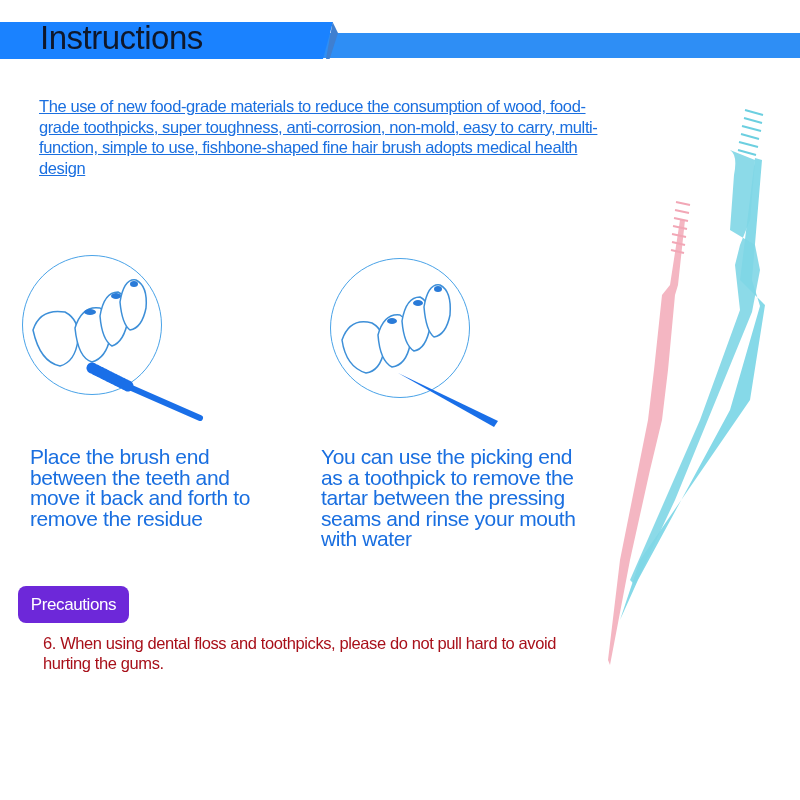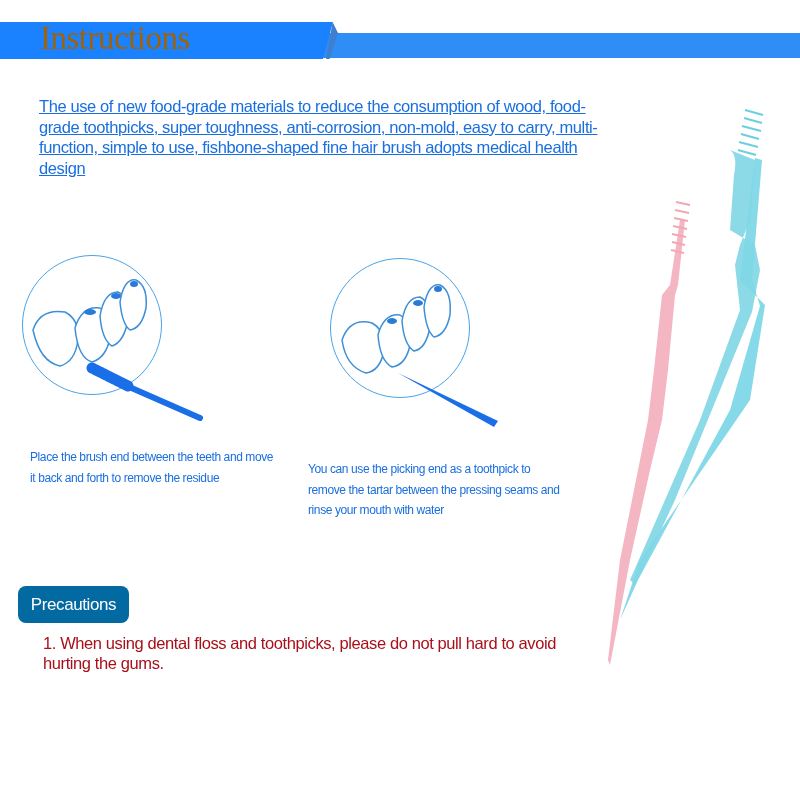--- a/index.html
+++ b/index.html
@@ -1,29 +1,29 @@
 <!DOCTYPE html>
 <html><head>
 <meta charset="utf-8">
 <style>
   html, body { margin:0; padding:0; }
   body { width:800px; height:800px; background:#ffffff; position:relative; overflow:hidden; font-family:"Liberation Sans", sans-serif; }
   .band-left { position:absolute; left:0; top:22px; width:333px; height:37px; background:#1a82ff; clip-path:polygon(0 0, 100% 0, 97% 100%, 0 100%); }
   .band-right { position:absolute; left:322px; top:33px; width:478px; height:25px; background:#2e8ef5; }
   .band-edge { position:absolute; left:326px; top:22px; width:12px; height:37px; background:#3f7fd0; clip-path:polygon(55% 0, 100% 30%, 30% 100%, 0 100%); }
-  .title { position:absolute; left:40px; top:18px; font-size:33px; color:#a16207; font-weight:normal; letter-spacing:-0.5px; line-height:40px;font-family:Liberation Serif, serif; }
+  .title { position:absolute; left:40px; top:18px; font-size:33px; color:#0f172a; font-weight:normal; letter-spacing:-0.5px; line-height:40px; }
   .intro { position:absolute; left:39px; top:96px; width:570px; font-size:16.5px; line-height:20.5px; color:#1a6fe0; letter-spacing:-0.4px;text-decoration:underline; }
   .circle { position:absolute; width:138px; height:138px; border:1.5px solid #4aa3e8; border-radius:50%; }
   .c1 { left:22px; top:255px; }
   .c2 { left:330px; top:258px; }
   .illus { position:absolute; }
-  .step { position:absolute; font-size:12px; line-height:20.5px; color:#1a6fe0; letter-spacing:-0.4px; }
+  .step { position:absolute; font-size:21px; line-height:20.5px; color:#1a6fe0; letter-spacing:-0.4px; }
   .s1 { left:30px; top:447px; width:250px; }
-  .s2 { left:308px; top:447px; width:260px;margin-top:12px; }
-  .badge { position:absolute; left:18px; top:586px; width:111px; height:37px; background:#0369a1; border-radius:8px; color:#ffffff; font-size:17px; line-height:37px; text-align:center; letter-spacing:-0.4px; }
+  .s2 { left:321px; top:447px; width:260px; }
+  .badge { position:absolute; left:18px; top:586px; width:111px; height:37px; background:#6d28d9; border-radius:8px; color:#ffffff; font-size:17px; line-height:37px; text-align:center; letter-spacing:-0.4px; }
   .prec { position:absolute; left:43px; top:633px; width:560px; font-size:16.5px; line-height:20px; color:#a8101a; letter-spacing:-0.4px; }
   .prec p { margin:0; }
   .product { position:absolute; left:590px; top:80px; }
 </style>
 </head>
 <body>
 
 <div>
   <div class="band-right"></div>
   <div class="band-left"></div>
@@ -94,14 +94,14 @@
         <line x1="83" y1="146" x2="97" y2="149"></line>
       <line x1="82" y1="154" x2="96" y2="157"></line>
         <line x1="82" y1="162" x2="95" y2="165"></line>
       <line x1="81" y1="170" x2="94" y2="173"></line>
     </g>
   </g>
 </svg>
 
 <div class="badge">Precautions</div>
 <div class="prec">
-  <p>1. When using dental floss and toothpicks, please do not pull hard to avoid hurting the gums.</p>
+  <p>6. When using dental floss and toothpicks, please do not pull hard to avoid hurting the gums.</p>
 </div>
 
 </body></html>

